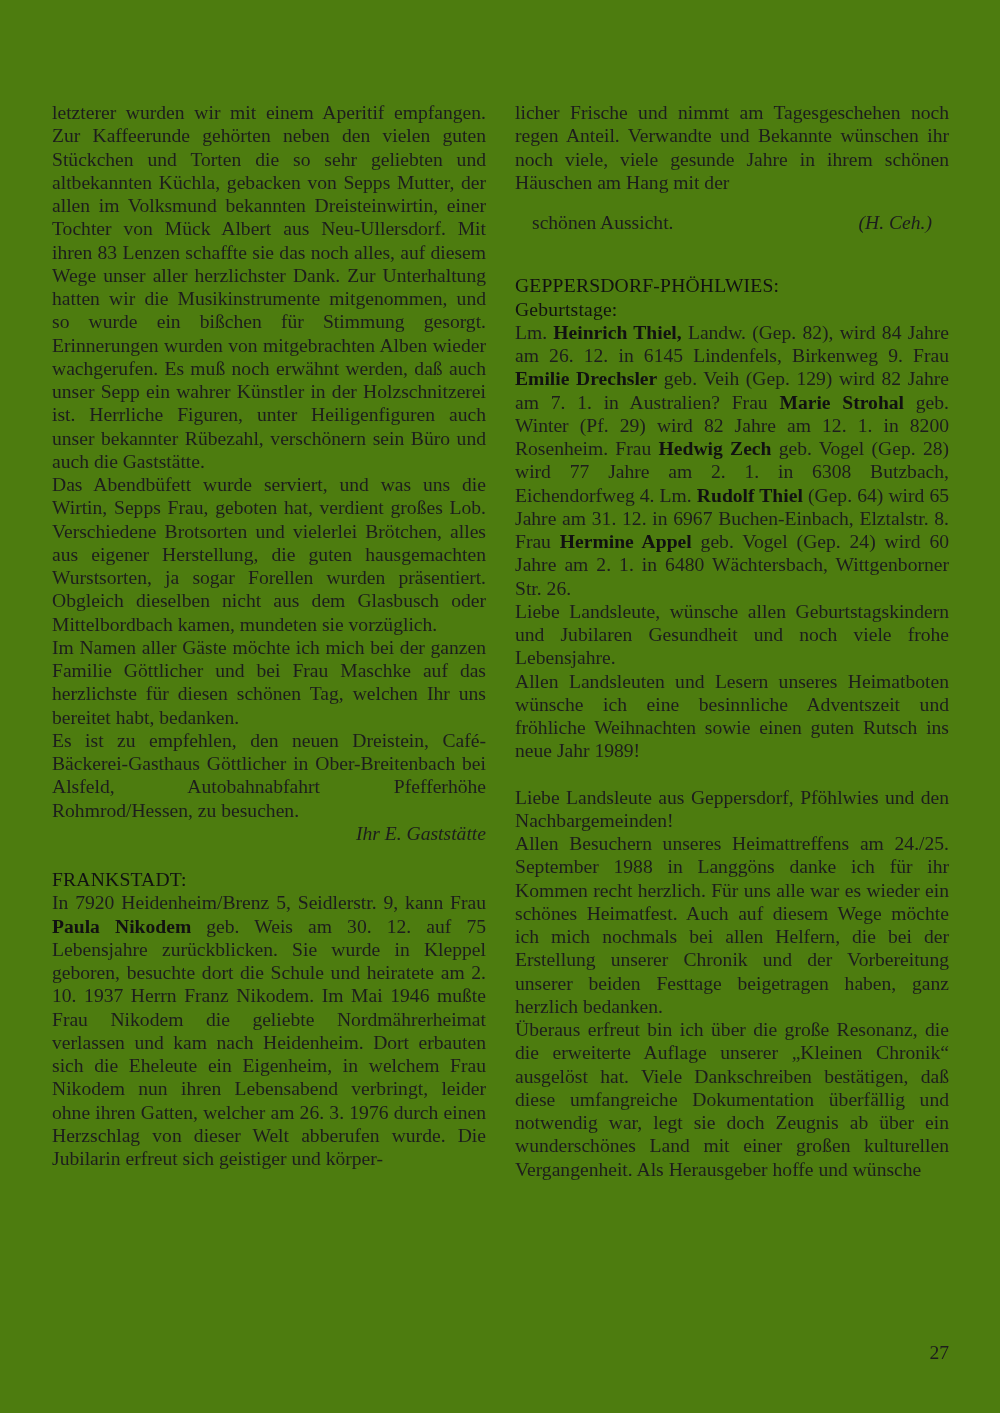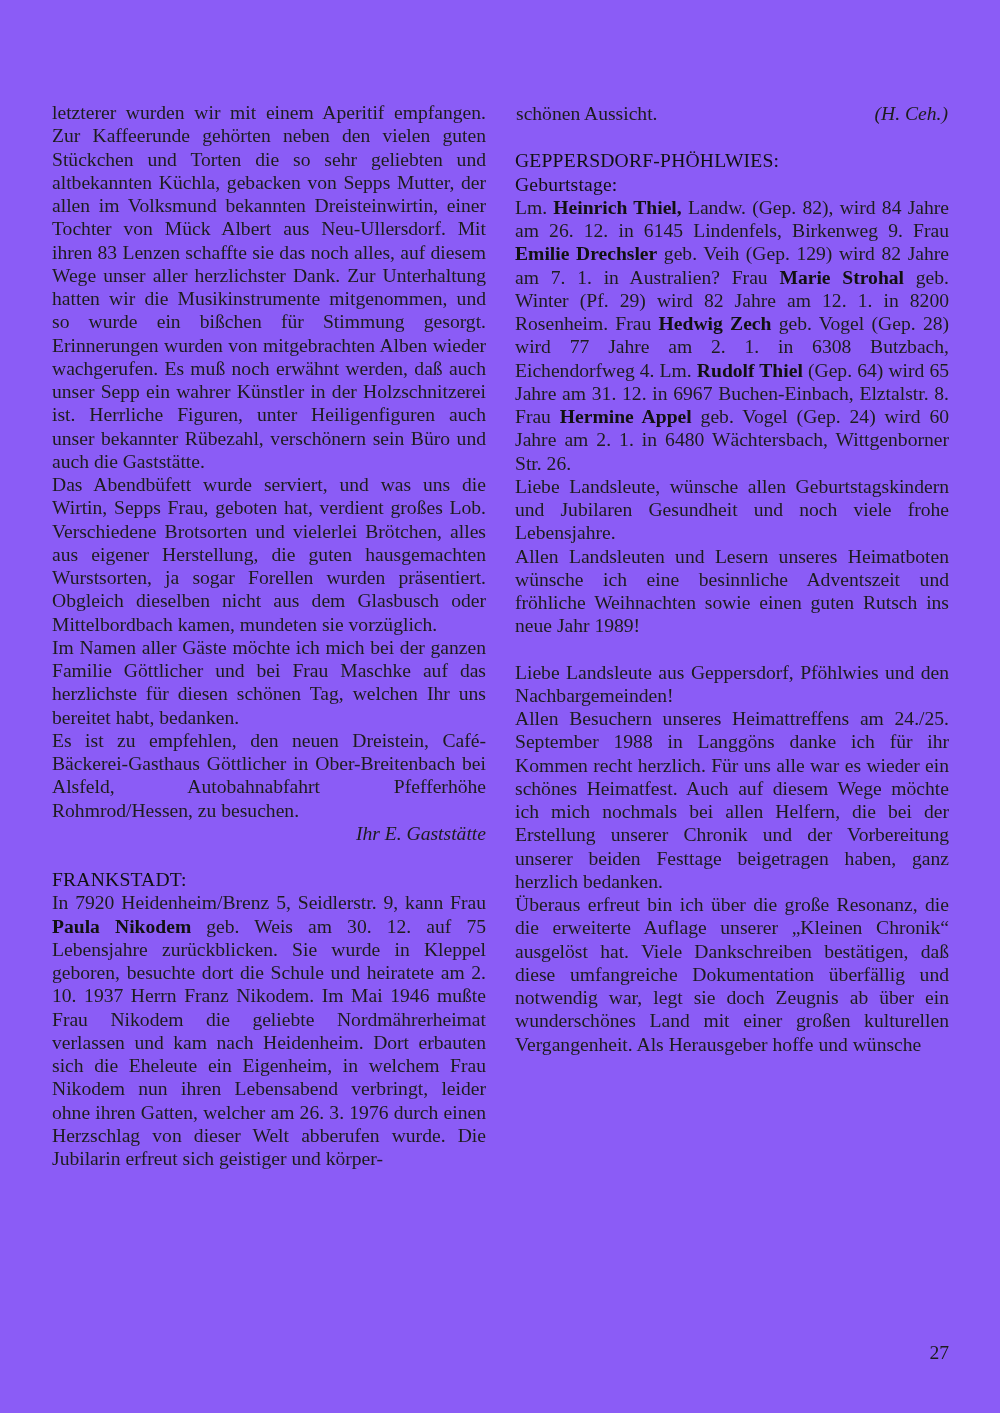--- a/index.html
+++ b/index.html
@@ -1,34 +1,34 @@
 <!DOCTYPE html>
 <html><head>
 <meta charset="utf-8">
 <style>
   html, body { margin: 0; padding: 0; background: #ffffff; }
   body { width: 1000px; height: 1413px; position: relative; overflow: hidden; }
   .page {
     position: absolute; left: 0; top: 0; width: 1000px; height: 1413px;
-    background: #8b5cf6; color: #1d1d1d;
+    background: #4d7c0f; color: #1d1d1d;
     font-family: "Liberation Serif", "DejaVu Serif", serif;
   }
   .col {
     position: absolute; top: 101px; width: 434px;
     font-size: 19.6px; line-height: 23.25px;
     text-align: justify; hyphens: manual;
   }
   .col-left { left: 52px; }
   .col-right { left: 515px; }
   .para { margin: 0; }
   .para span.b, b { font-weight: bold; color: #111; }
   .sig {
     margin: 0; text-align: right; font-style: italic;
   }
-  .sigline { display: flex; justify-content: space-between; margin: 1px; }
+  .sigline { display: flex; justify-content: space-between; margin: 17px; }
   .sigline .it { font-style: italic; }
   .heading {
     margin: 0; font-weight: normal; letter-spacing: 0.2px; color: #111;
   }
   .gap-section { height: 23px; }
   .pagenum {
     position: absolute; left: 900px; top: 1317px; width: 49px;
     text-align: right; font-size: 19.6px; line-height: 23px; margin-top: 24px;
   }
 </style>
@@ -44,20 +44,21 @@
     <p class="para">Es ist zu empfehlen, den neuen Dreistein, Café-Bäckerei-Gasthaus Göttlicher in Ober-Breitenbach bei Alsfeld, Autobahnabfahrt Pfefferhöhe Rohmrod/Hessen, zu besuchen.</p>
     <p class="sig">Ihr E. Gaststätte</p>
 
     <div class="gap-section"></div>
 
     <p class="heading">FRANKSTADT:</p>
     <p class="para"><span>In 7920 Heidenheim/Brenz 5, Seidlerstr. 9, kann Frau </span><b>Paula Nikodem</b><span> geb. Weis am 30. 12. auf 75 Lebensjahre zurückblicken. Sie wurde in Kleppel geboren, besuchte dort die Schule und heiratete am 2. 10. 1937 Herrn Franz Nikodem. Im Mai 1946 mußte Frau Nikodem die geliebte Nordmährerheimat verlassen und kam nach Heidenheim. Dort erbauten sich die Eheleute ein Eigenheim, in welchem Frau Nikodem nun ihren Lebensabend verbringt, leider ohne ihren Gatten, welcher am 26. 3. 1976 durch einen Herzschlag von dieser Welt abberufen wurde. Die Jubilarin erfreut sich geistiger und körper-</span></p>
   </div>
 
   <div class="col col-right">
+    <p class="para">licher Frische und nimmt am Tagesgeschehen noch regen Anteil. Verwandte und Bekannte wünschen ihr noch viele, viele gesunde Jahre in ihrem schönen Häuschen am Hang mit der</p>
     <p class="sigline">
       <span>schönen Aussicht.</span>
       <span class="it">(H. Ceh.)</span>
     </p>
 
     <div class="gap-section"></div>
 
     <p class="heading">GEPPERSDORF-PHÖHLWIES:</p>
     <p class="heading">Geburtstage:</p>
 

